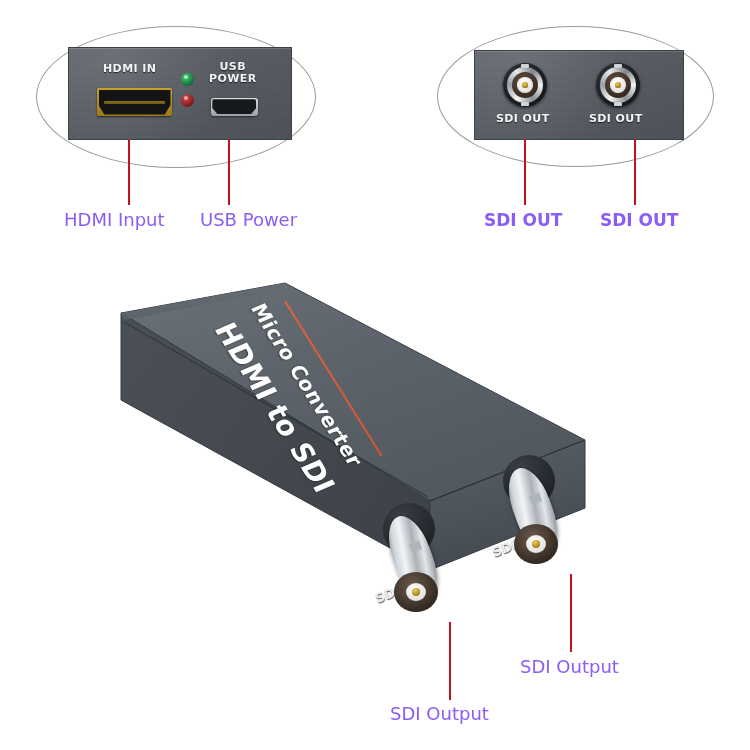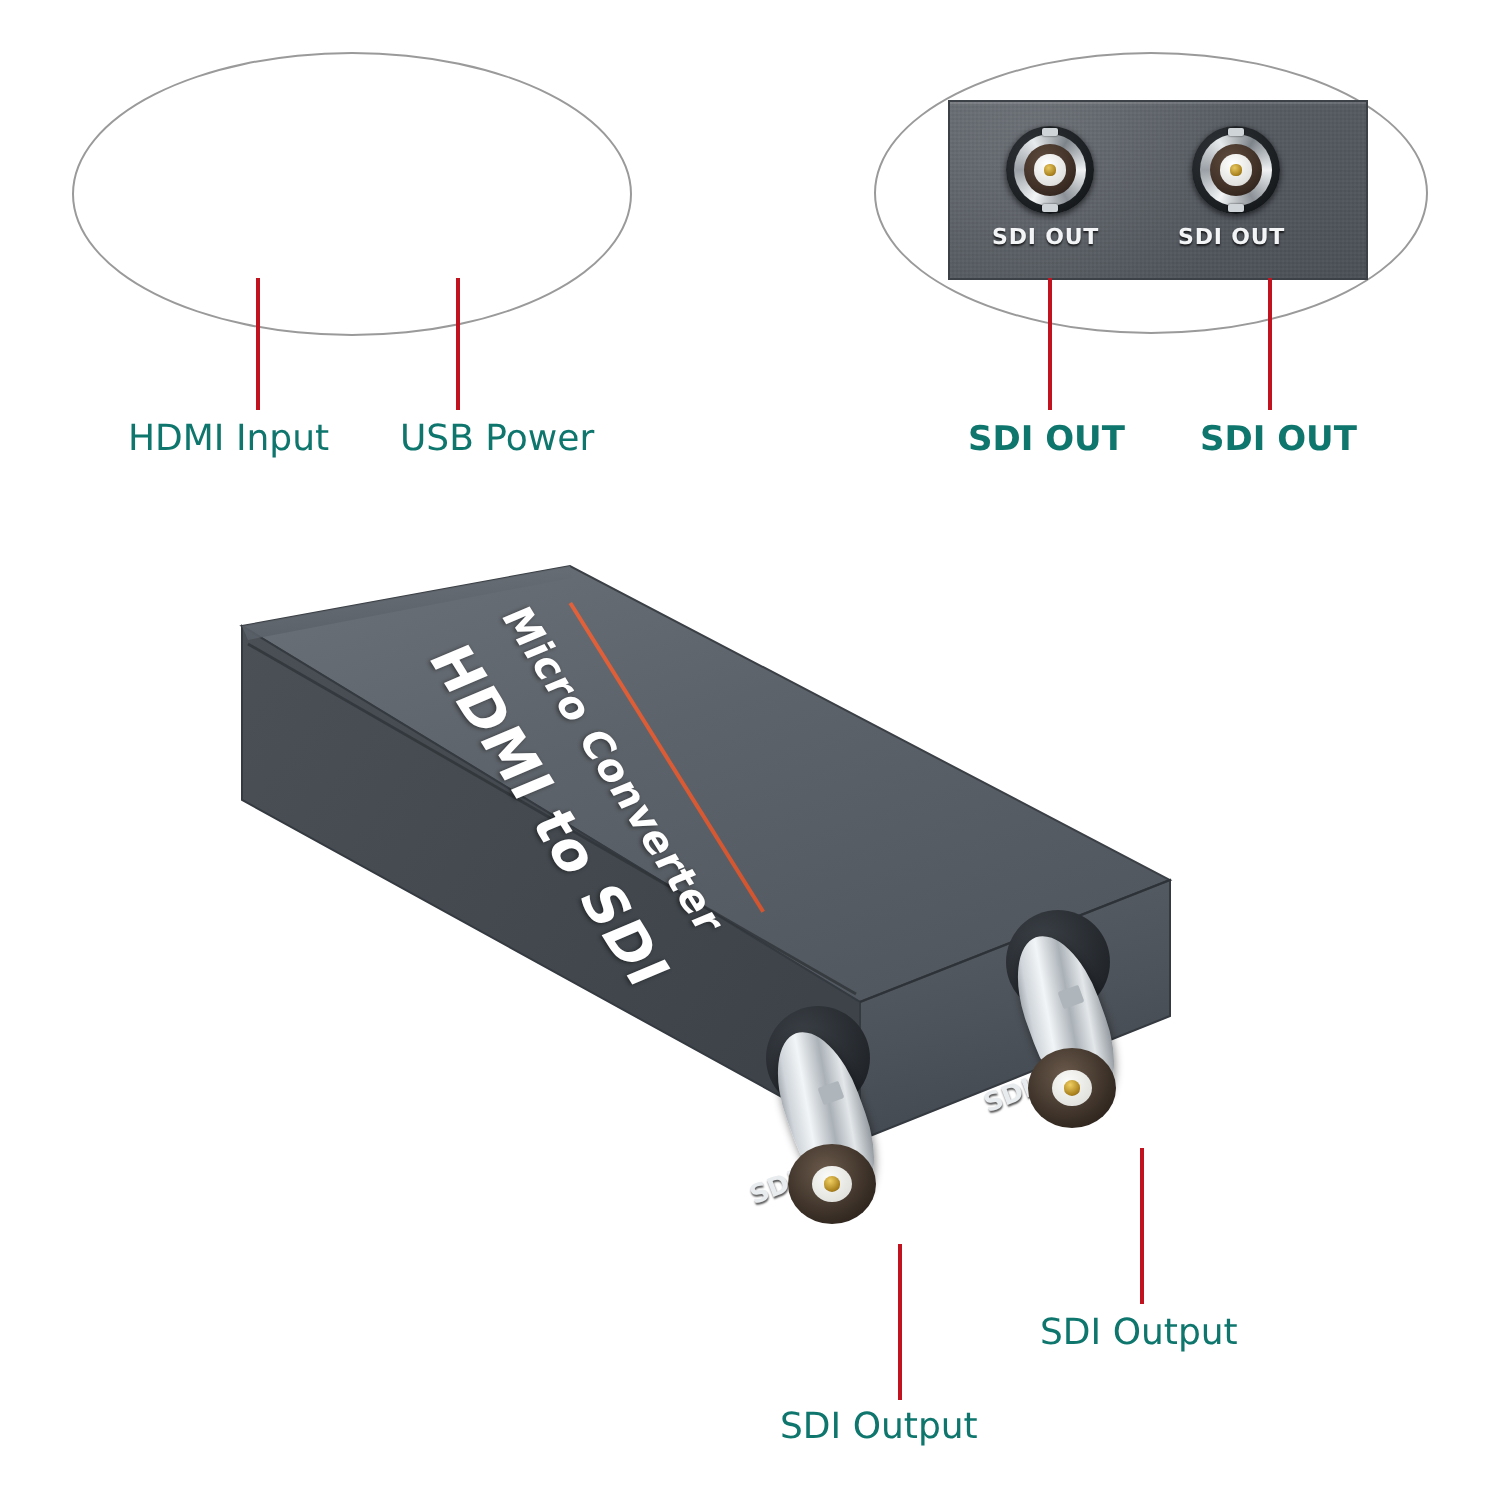--- a/index.html
+++ b/index.html
@@ -63,21 +63,21 @@
        background:radial-gradient(circle at 38% 32%,#e8c75f,#a8801d 70%,#6b4f0c);}
   .bnc .lug{position:absolute;width:17%;height:9%;background:#cfd4d8;border-radius:1px;
        box-shadow:0 0 1px rgba(0,0,0,.8);}
   .bnc .lug.t{top:3%;left:41.5%;}
   .bnc .lug.b{bottom:3%;left:41.5%;}
 
   
   .lead{position:absolute;background:#c0121f;width:2px;}
 
   
-  .lab{position:absolute;color:#0f766e;white-space:pre;line-height:1;}
+  .lab{position:absolute;color:#8b5cf6;white-space:pre;line-height:1;}
 
   
   .device{position:absolute;left:0;top:0;width:750px;height:750px;pointer-events:none;}
   .toptext{position:absolute;transform-origin:left top;color:#ffffff;
       text-shadow:0 1px 2px rgba(0,0,0,.45);white-space:pre;font-weight:bold;}
   .topline{position:absolute;transform-origin:left top;
       background:linear-gradient(90deg,#e2613a,#d2552f);height:2px;}
 
   
   .jack{position:absolute;}
@@ -99,20 +99,40 @@
   .devlabel{position:absolute;color:#e9ecef;font-weight:bold;white-space:pre;
       transform-origin:left top;text-shadow:0 1px 1px rgba(0,0,0,.65);}
 </style>
 </head>
 <body>
 
 <div class="stage">
 
   <div class="ellipse" style="left:36px;top:26px;width:278px;height:140px;"></div>
 
+  <div class="panel" style="left:68px;top:47px;width:222px;height:91px;">
+
+    <div class="ptext" style="left:34px;top:15px;font-size:11px;">HDMI IN</div>
+
+    <div class="hdmi" style="left:28px;top:40px;width:72px;height:25px;">
+      <div class="hdmi-inner">
+          <div class="hdmi-bar"></div>
+        </div>
+    </div>
+
+    <div class="led green" style="left:112px;top:25px;width:13px;height:13px;"></div>
+    <div class="led red" style="left:112px;top:46px;width:13px;height:13px;"></div>
+
+    <div class="ptext" style="left:140px;top:13px;font-size:11px;text-align:center;">USB
+POWER</div>
+
+    <div class="usb" style="left:142px;top:50px;width:44px;height:15px;">
+      <div class="usb-inner"></div>
+    </div>
+  </div>
 
   <div class="lead" style="left:128px;top:139px;height:66px;"></div>
   <div class="lead" style="left:228px;top:139px;height:66px;"></div>
 
   <div class="lab" style="left:64px;top:211px;font-size:18px;">HDMI Input</div>
   <div class="lab" style="left:200px;top:211px;font-size:18px;">USB Power</div>
 
   <div class="ellipse" style="left:437px;top:26px;width:275px;height:139px;"></div>
 
   <div class="panel" style="left:474px;top:50px;width:208px;height:88px;">

